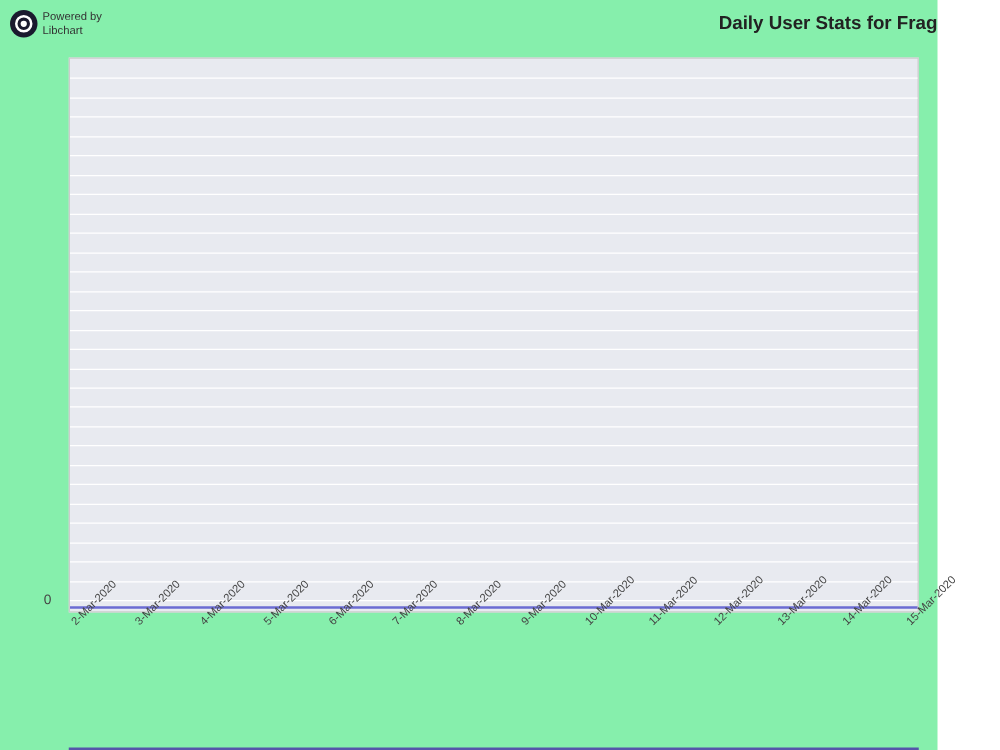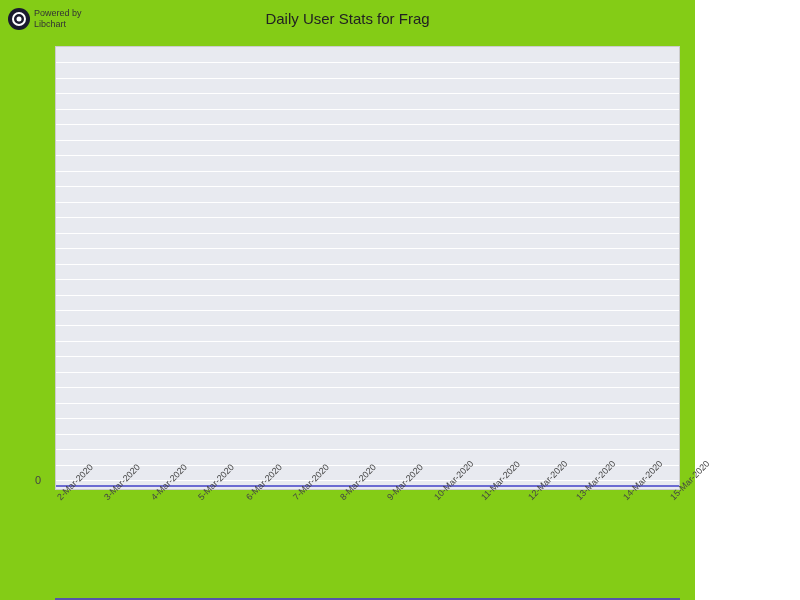--- a/index.html
+++ b/index.html
@@ -4,24 +4,24 @@
   <style>
     * { margin: 0; padding: 0; box-sizing: border-box; }
     body {
       width: 800px;
       height: 600px;
       background: #fff;
       font-family: Arial, sans-serif;
       overflow: hidden;
     }
     .chart-container {
-      width: 695px;
+      width: 750px;
       height: 600px;
       position: relative;
-      background: #84cc16;
+      background: #86efac;
     }
     .powered-by {
       position: absolute;
       top: 8px;
       left: 8px;
       display: flex;
       align-items: center;
       gap: 4px;
     }
     .libchart-logo {
@@ -54,23 +54,23 @@
     .powered-text {
       font-size: 9px;
       color: #333;
       line-height: 1.2;
     }
     .chart-title {
       position: absolute;
       top: 10px;
       left: 0;
       right: 0;
-      text-align: center;
+      text-align: right;
       font-size: 15px;
-      font-weight: normal;
+      font-weight: bold;
       color: #222;
     }
     .chart-area {
       position: absolute;
       top: 46px;
       left: 55px;
       right: 15px;
       bottom: 110px;
       background: #e8eaf0;
       border: 1px solid #ccc;

